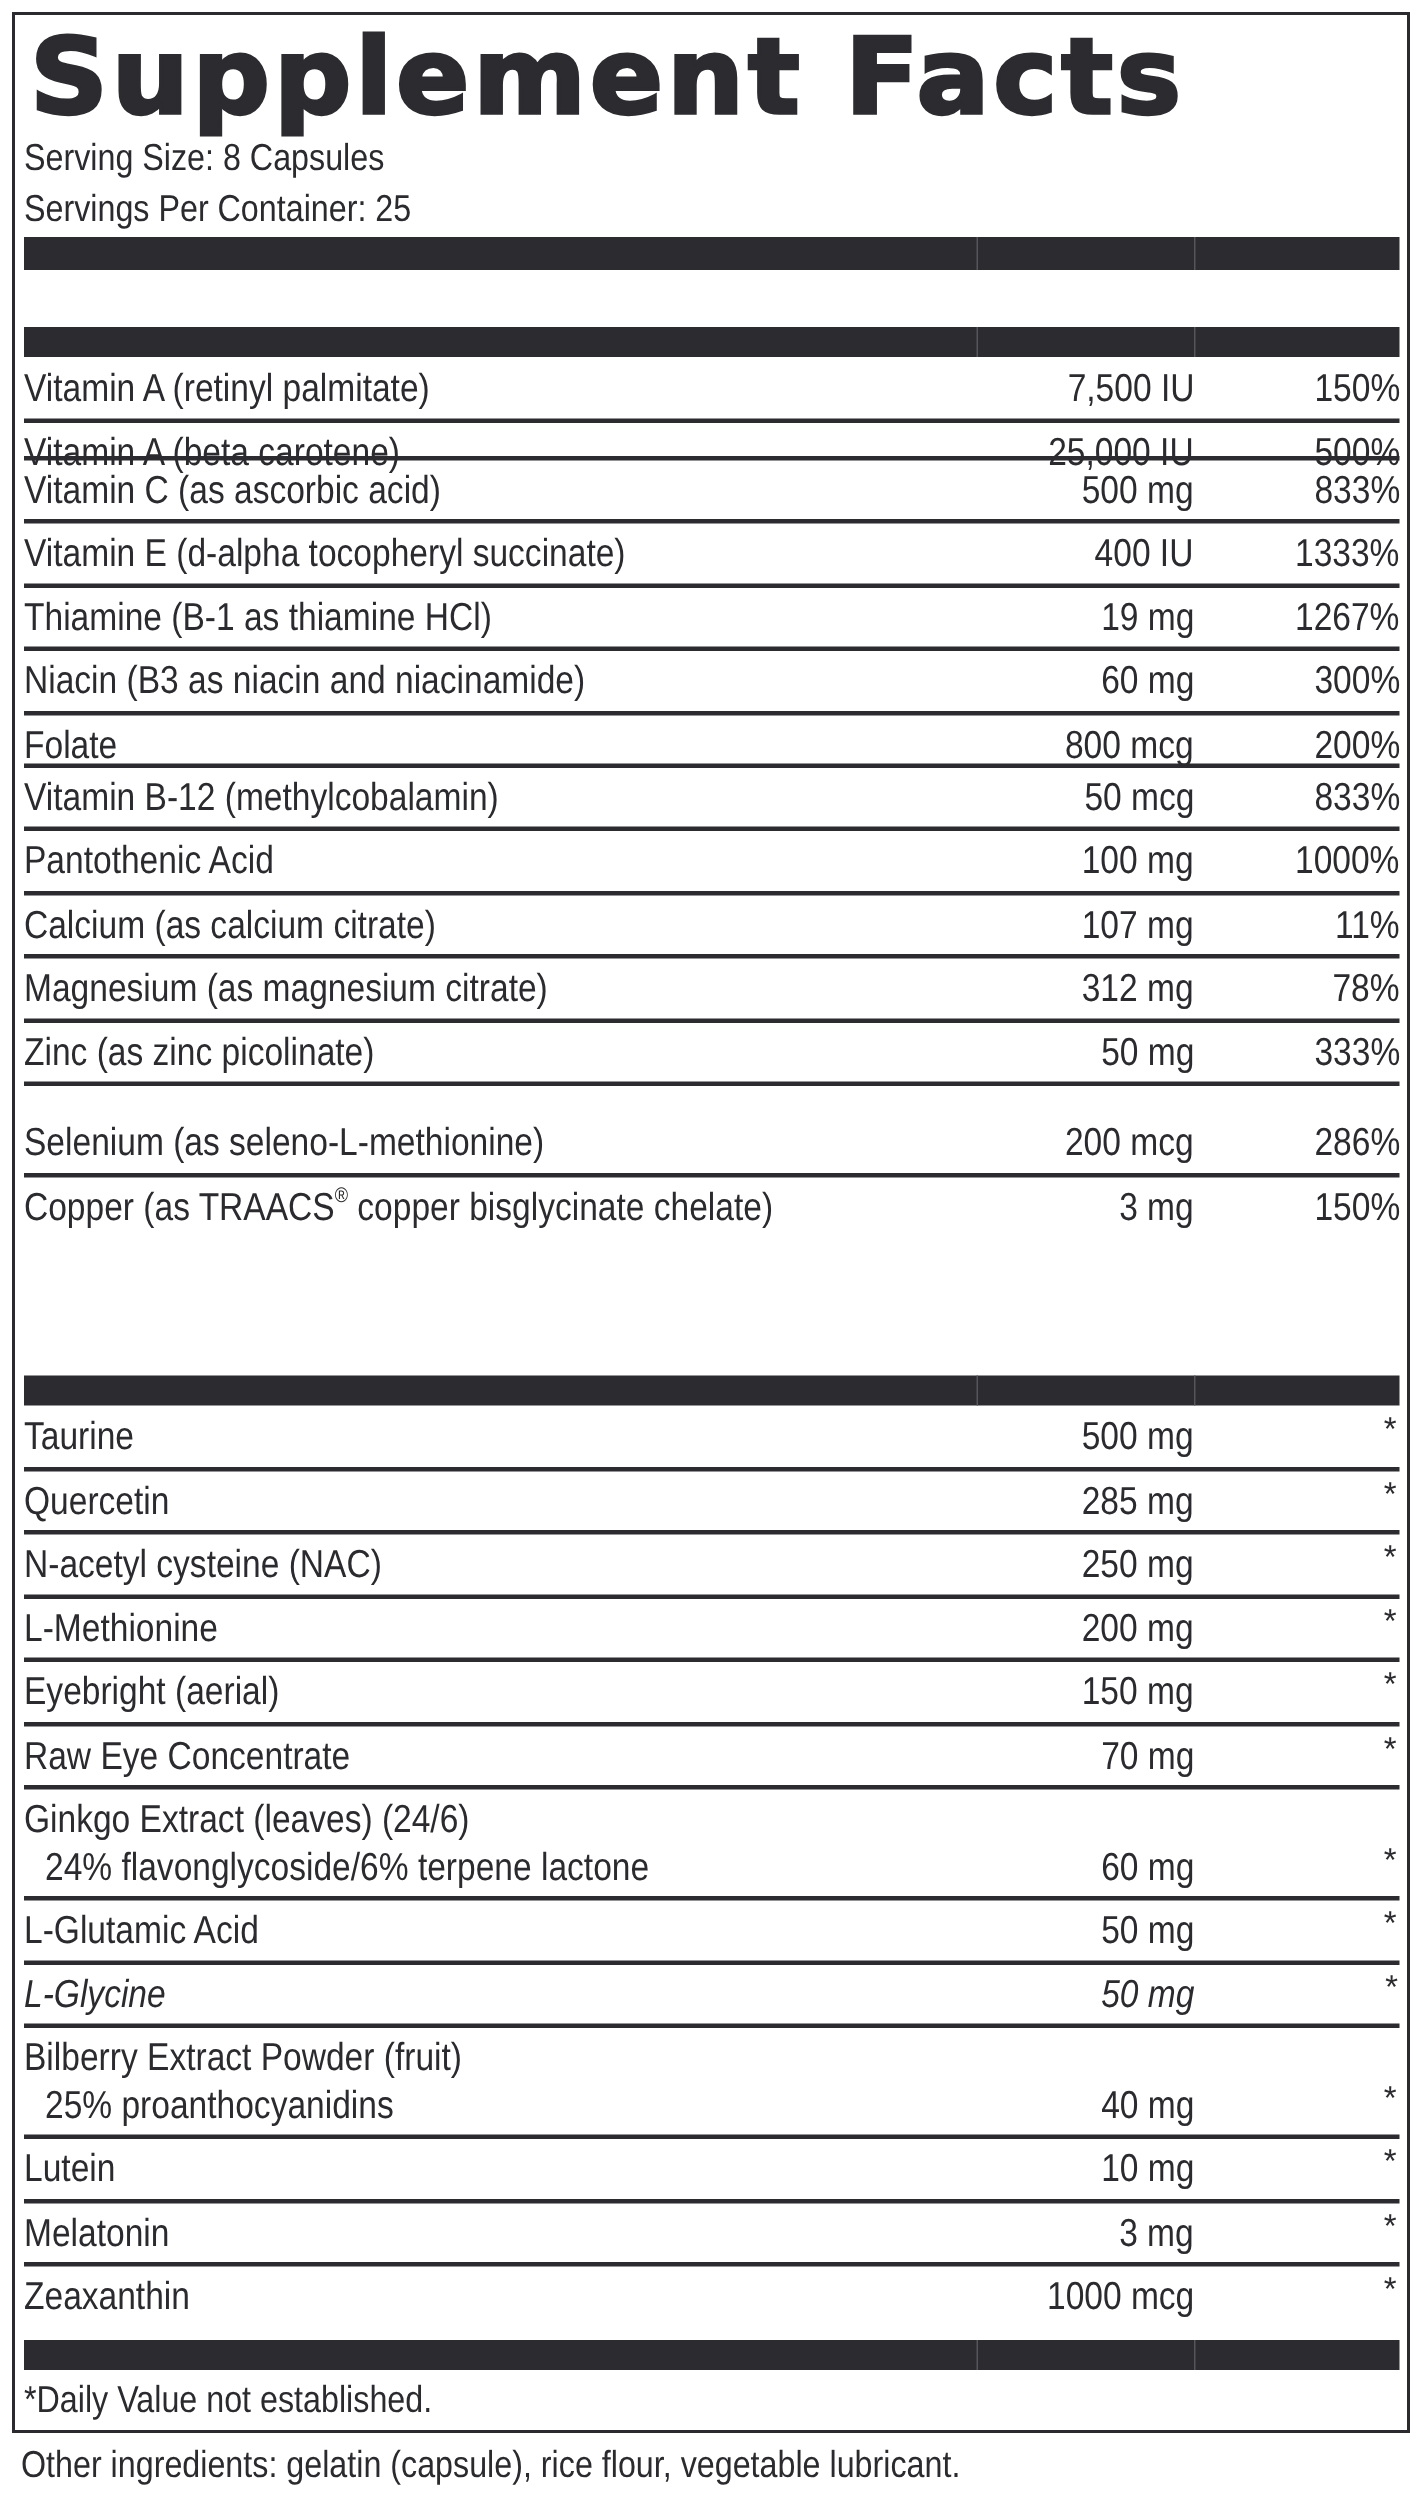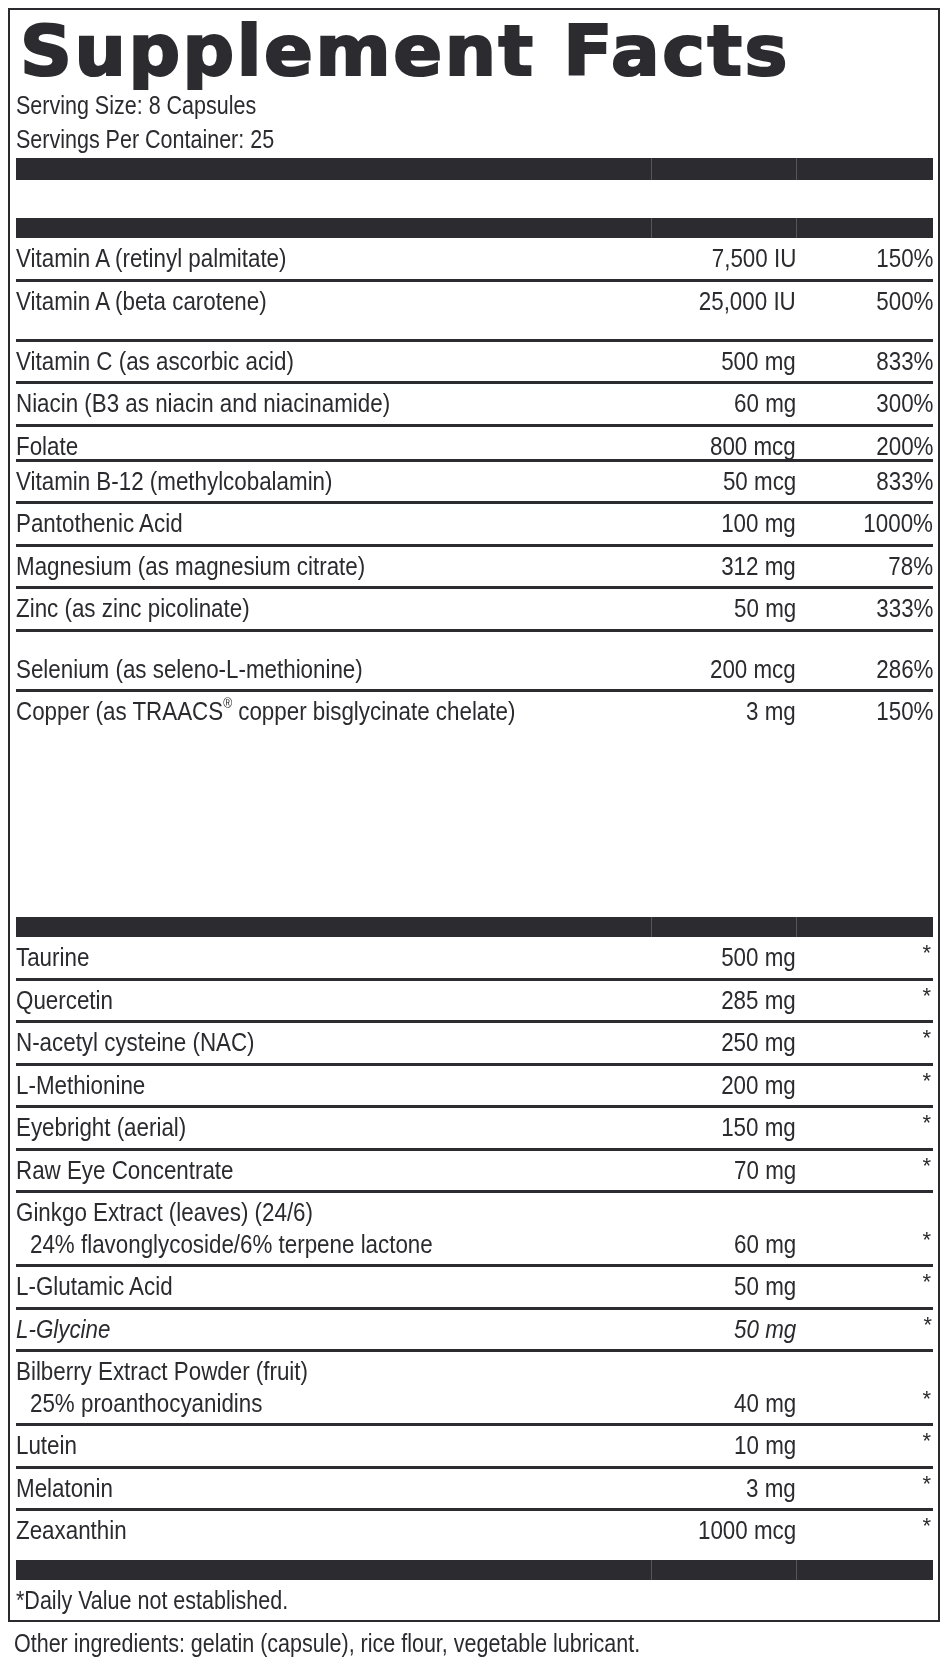--- a/index.html
+++ b/index.html
@@ -40,49 +40,64 @@
     <div class="div" style="left:635px"></div>
       <div class="div" style="left:780px"></div>
   </div>
 
   <div class="rows" id="vit-rows" style="top:229px">
       <div class="row" style="height: 42.5px;">
         <span class="name" style="top: 4px;">Vitamin A (retinyl palmitate)</span>
         <span class="amt" style="top: 4px;">7,500 IU</span>
         <span class="dv" style="top: 4px;">150%</span>
       </div>
-      <div class="row" style="height: 60px;">
+      <div class="row" style="height: 25px;">
         <span class="name" style="top: 4px;">Vitamin A (beta carotene)</span>
         <span class="amt" style="top: 4px;">25,000 IU</span>
         <span class="dv" style="top: 4px;">500%</span>
       </div>
       <div class="row" style="height: 42.5px;">
         <span class="name" style="top: 4px;">Vitamin C (as ascorbic acid)</span>
         <span class="amt" style="top: 4px;">500 mg</span>
         <span class="dv" style="top: 4px;">833%</span>
+      </div>
+      <div class="row" style="height: 42.5px;">
+        <span class="name" style="top: 4px;">Vitamin E (d-alpha tocopheryl succinate)</span>
+        <span class="amt" style="top: 4px;">400 IU</span>
+        <span class="dv" style="top: 4px;">1333%</span>
+      </div>
+      <div class="row" style="height: 42.5px;">
+        <span class="name" style="top: 4px;">Thiamine (B-1 as thiamine HCl)</span>
+        <span class="amt" style="top: 4px;">19 mg</span>
+        <span class="dv" style="top: 4px;">1267%</span>
       </div>
       <div class="row" style="height: 42.5px;">
         <span class="name" style="top: 4px;">Niacin (B3 as niacin and niacinamide)</span>
         <span class="amt" style="top: 4px;">60 mg</span>
         <span class="dv" style="top: 4px;">300%</span>
       </div>
       <div class="row" style="height: 35px;">
         <span class="name" style="top: 4px;">Folate</span>
         <span class="amt" style="top: 4px;">800 mcg</span>
         <span class="dv" style="top: 4px;">200%</span>
       </div>
       <div class="row" style="height: 42.5px;">
         <span class="name" style="top: 4px;">Vitamin B-12 (methylcobalamin)</span>
         <span class="amt" style="top: 4px;">50 mcg</span>
         <span class="dv" style="top: 4px;">833%</span>
       </div>
       <div class="row" style="height: 42.5px;">
         <span class="name" style="top: 4px;">Pantothenic Acid</span>
         <span class="amt" style="top: 4px;">100 mg</span>
         <span class="dv" style="top: 4px;">1000%</span>
+      </div>
+      <div class="row" style="height: 42.5px;">
+        <span class="name" style="top: 4px;">Calcium (as calcium citrate)</span>
+        <span class="amt" style="top: 4px;">107 mg</span>
+        <span class="dv" style="top: 4px;">11%</span>
       </div>
       <div class="row" style="height: 42.5px;">
         <span class="name" style="top: 4px;">Magnesium (as magnesium citrate)</span>
         <span class="amt" style="top: 4px;">312 mg</span>
         <span class="dv" style="top: 4px;">78%</span>
       </div>
       <div class="row" style="height: 42.5px;">
         <span class="name" style="top: 4px;">Zinc (as zinc picolinate)</span>
         <span class="amt" style="top: 4px;">50 mg</span>
         <span class="dv" style="top: 4px;">333%</span>

